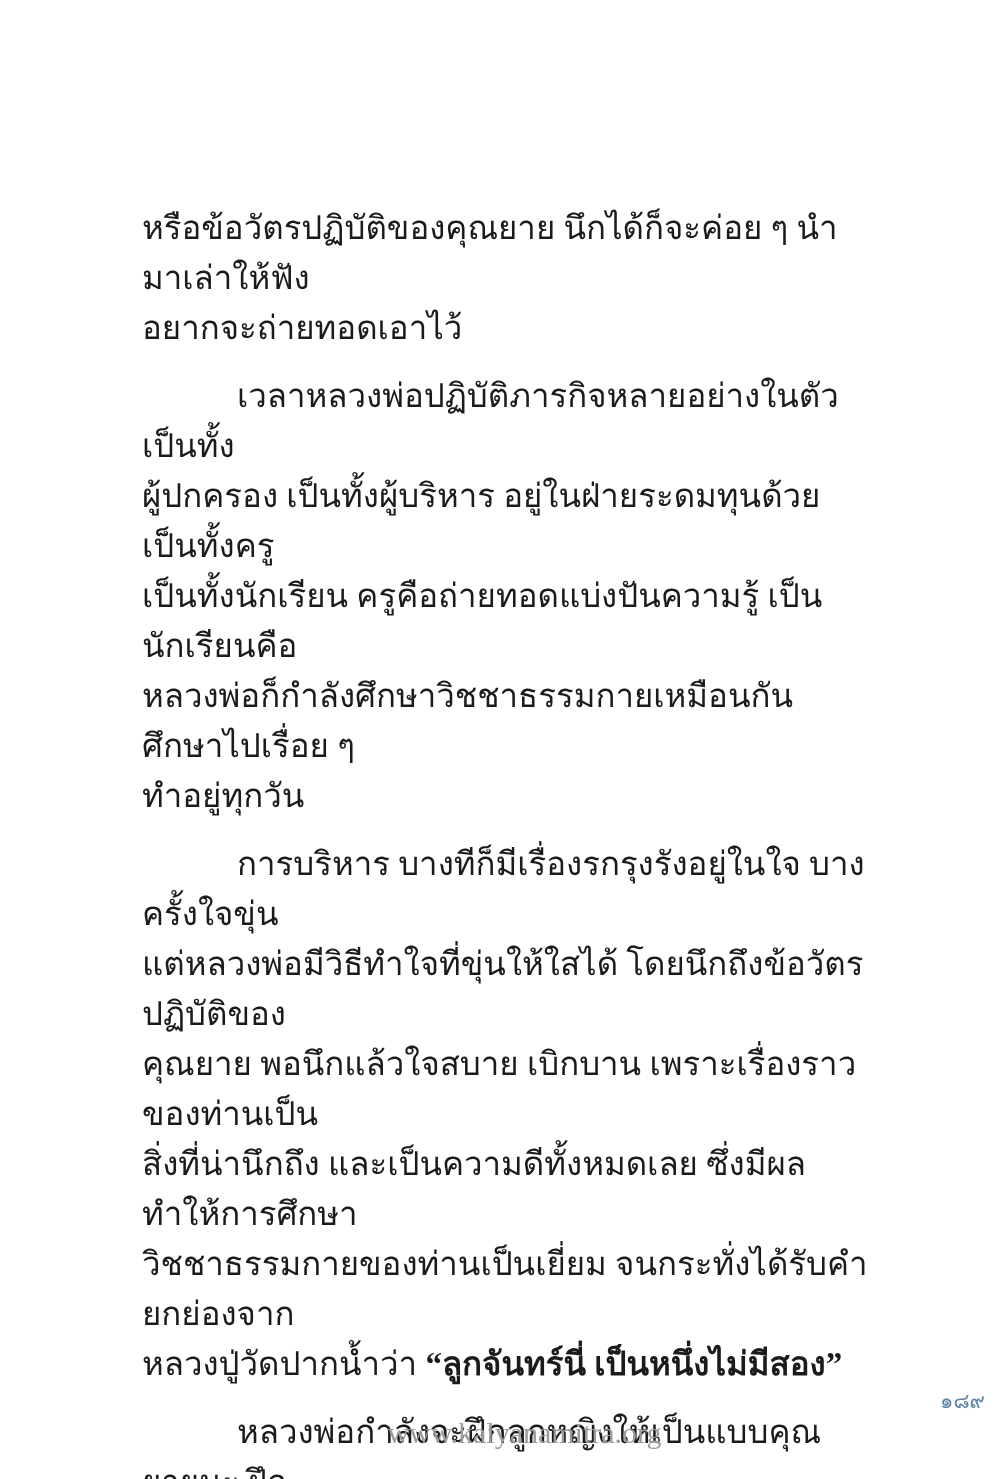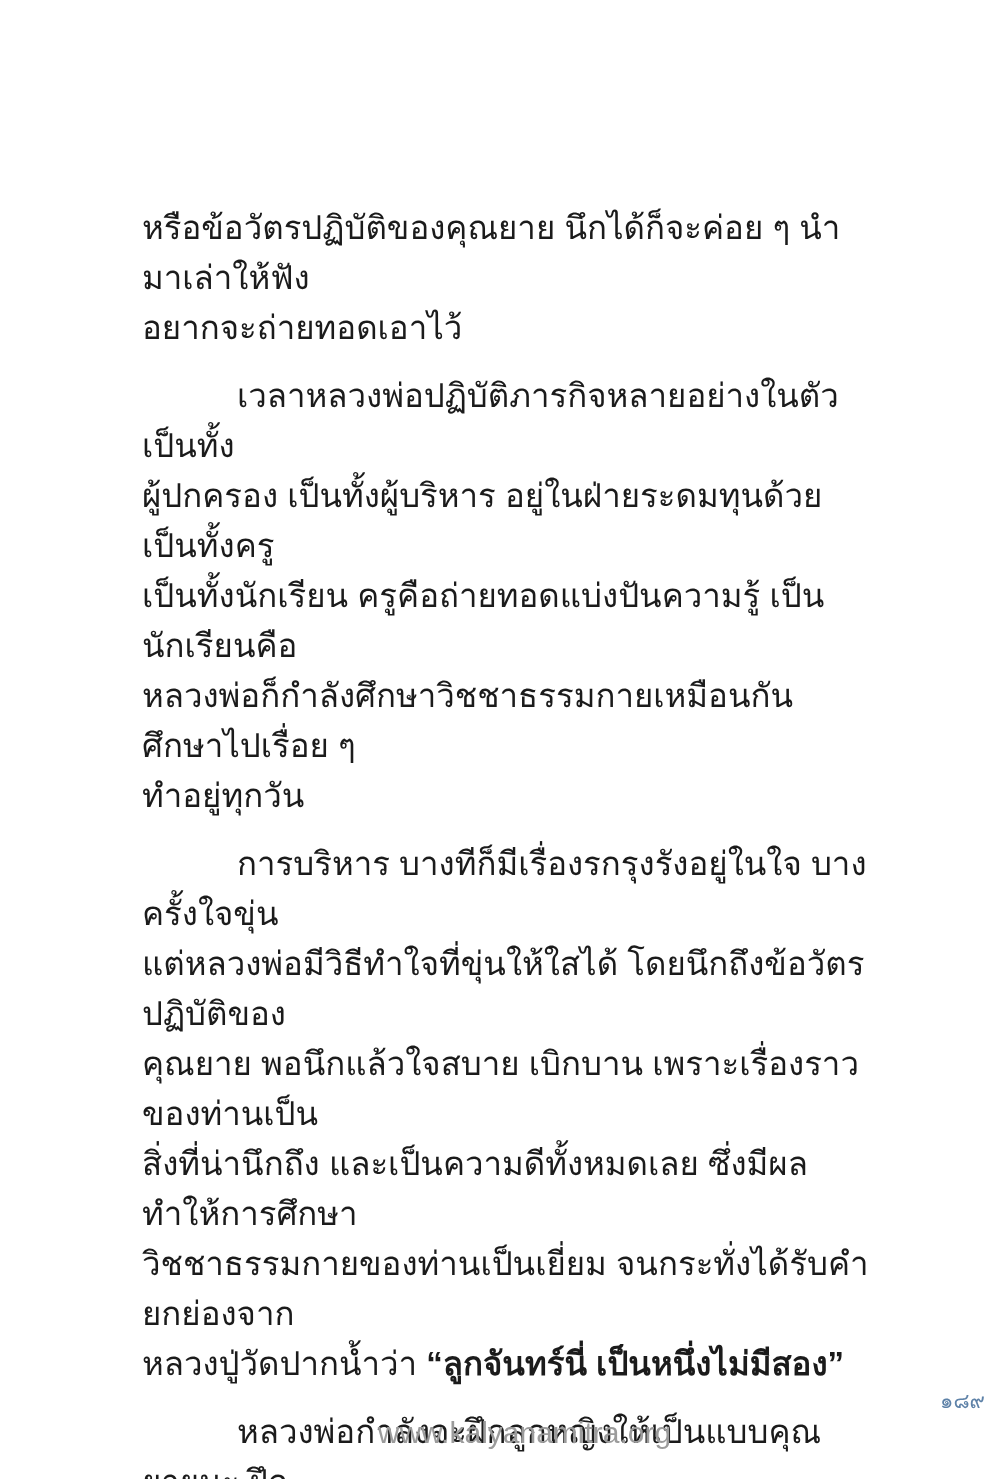--- a/index.html
+++ b/index.html
@@ -5,21 +5,21 @@
   html, body {
     margin: 0;
     padding: 0;
     background: #ffffff;
   }
   .page {
     position: relative;
     width: 985px;
     height: 1479px;
     background: #ffffff;
-    font-family: Liberation Sans, sans-serif;
+    font-family: Liberation Serif, serif;
     overflow: hidden;
   }
   .content {
     position: absolute;
     left: 142px;
     top: 203px;
     width: 730px;
   }
   .para {
     margin: 0 0 18px 0;

